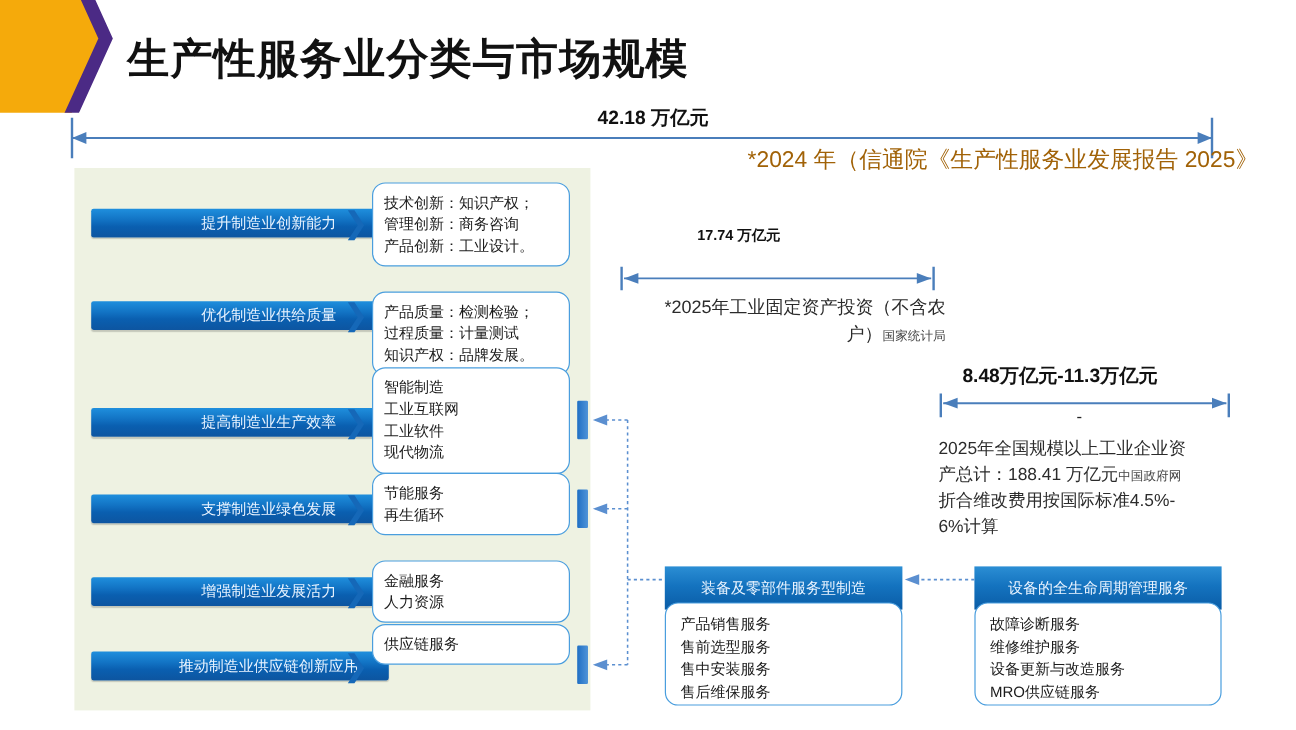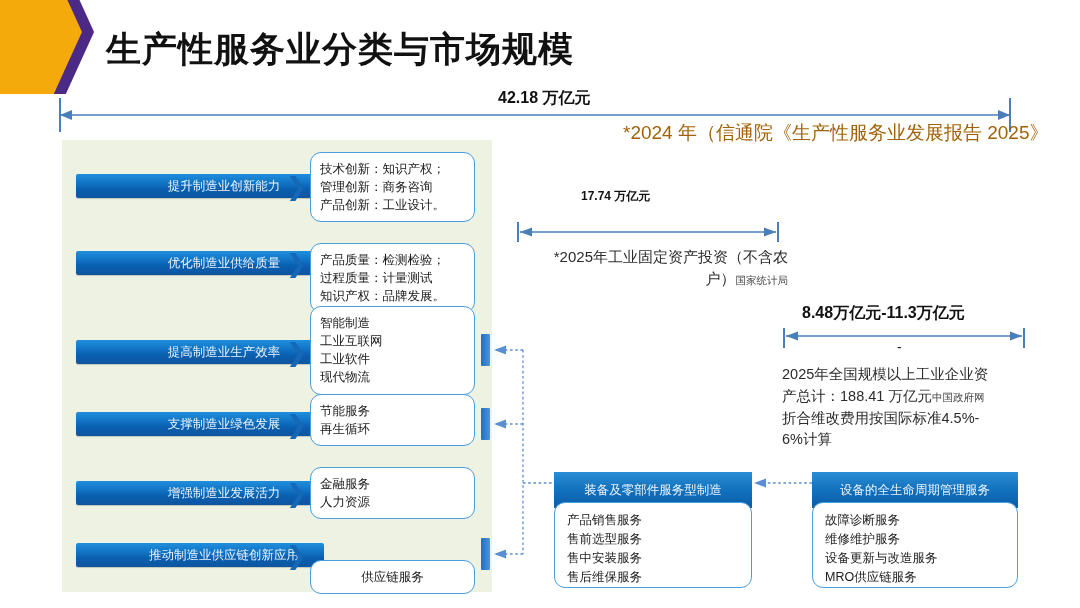--- a/index.html
+++ b/index.html
@@ -178,21 +178,21 @@
 
   <div class="bluebar" style="top:481px;">增强制造业发展活力</div>
   <div class="chev" style="top:479px;">❯</div>
   <div class="wbox" style="top:467px;">
     <div>金融服务</div>
     <div>人力资源</div>
   </div>
 
   <div class="bluebar" style="top:543px;">推动制造业供应链创新应用</div>
   <div class="chev" style="top:541px;">❯</div>
-  <div class="wbox" style="top:560px;text-align:center;">
+  <div class="wbox" style="top:520px;">
     <div>供应链服务</div>
   </div>
   <div class="stub" style="top:538px;height:32px;"></div>
 
   <div class="dim-mid-label">17.74 万亿元</div>
   <div class="dim-mid">
     <svg width="264" height="20" viewBox="0 0 264 20">
       <line x1="2" y1="0" x2="2" y2="20" stroke="#4A7EBB" stroke-width="2"></line>
       <line x1="262" y1="0" x2="262" y2="20" stroke="#4A7EBB" stroke-width="2"></line>
       <line x1="4" y1="10" x2="260" y2="10" stroke="#4A7EBB" stroke-width="1.6"></line>

